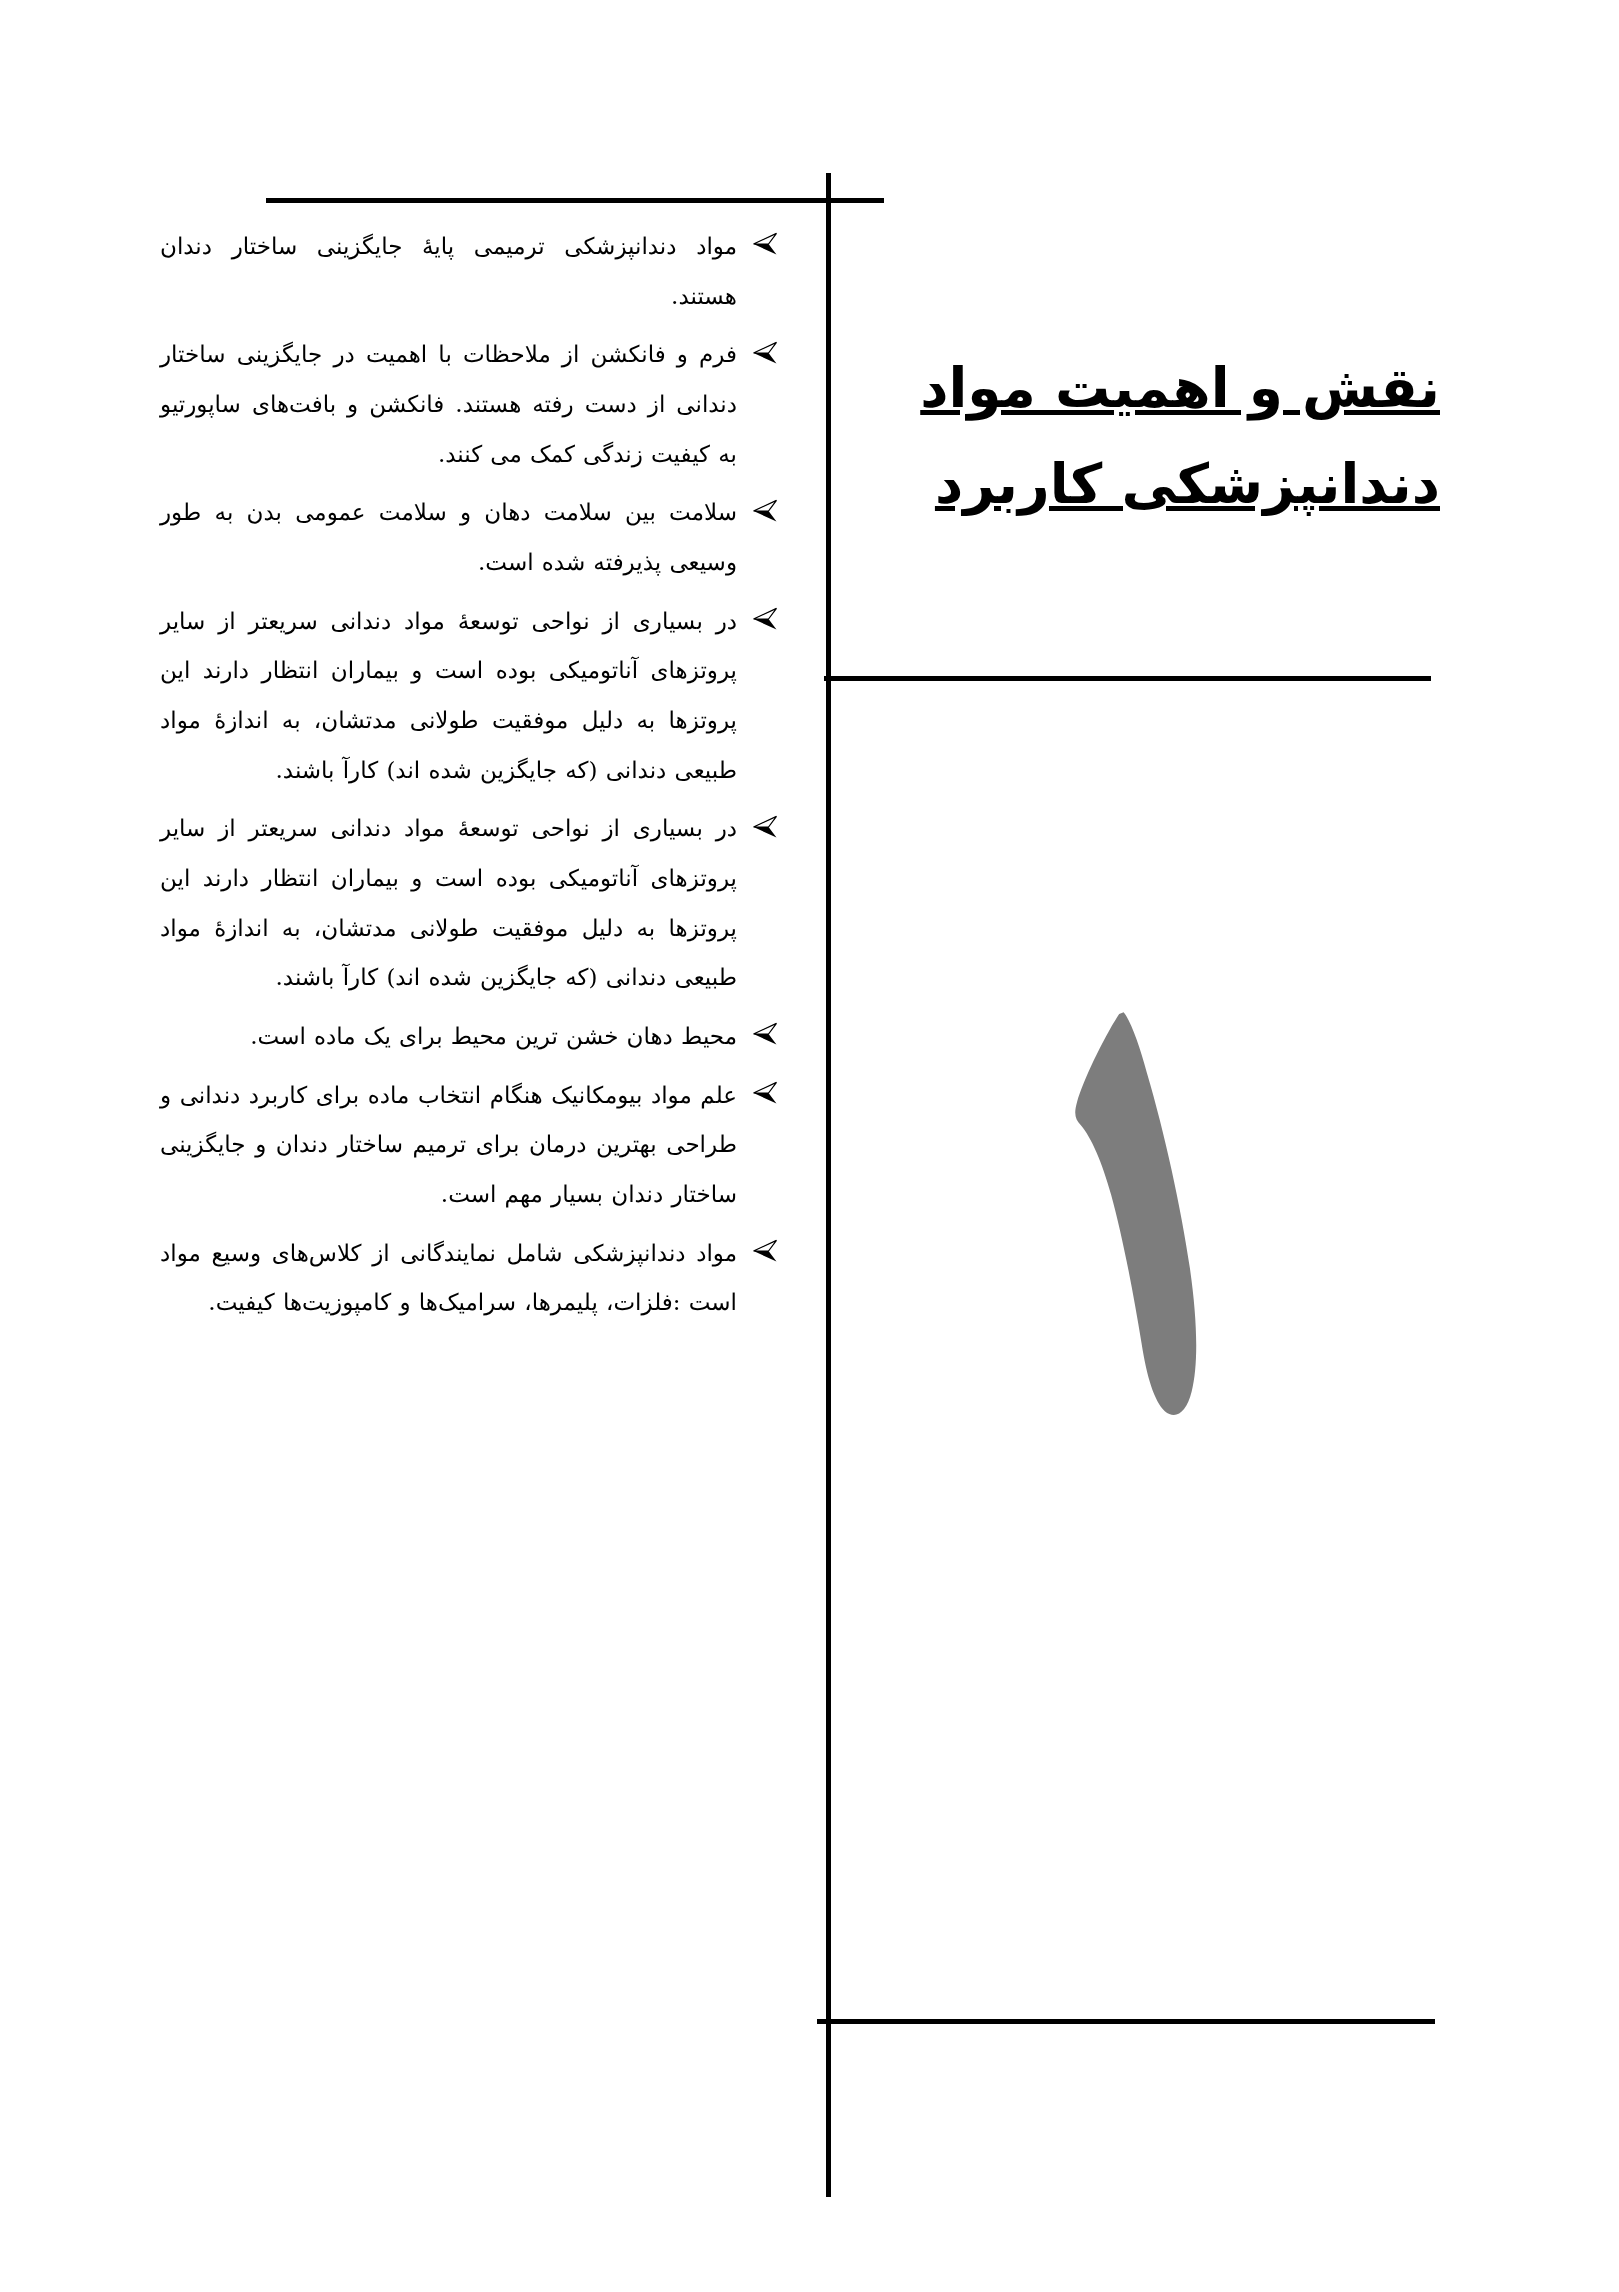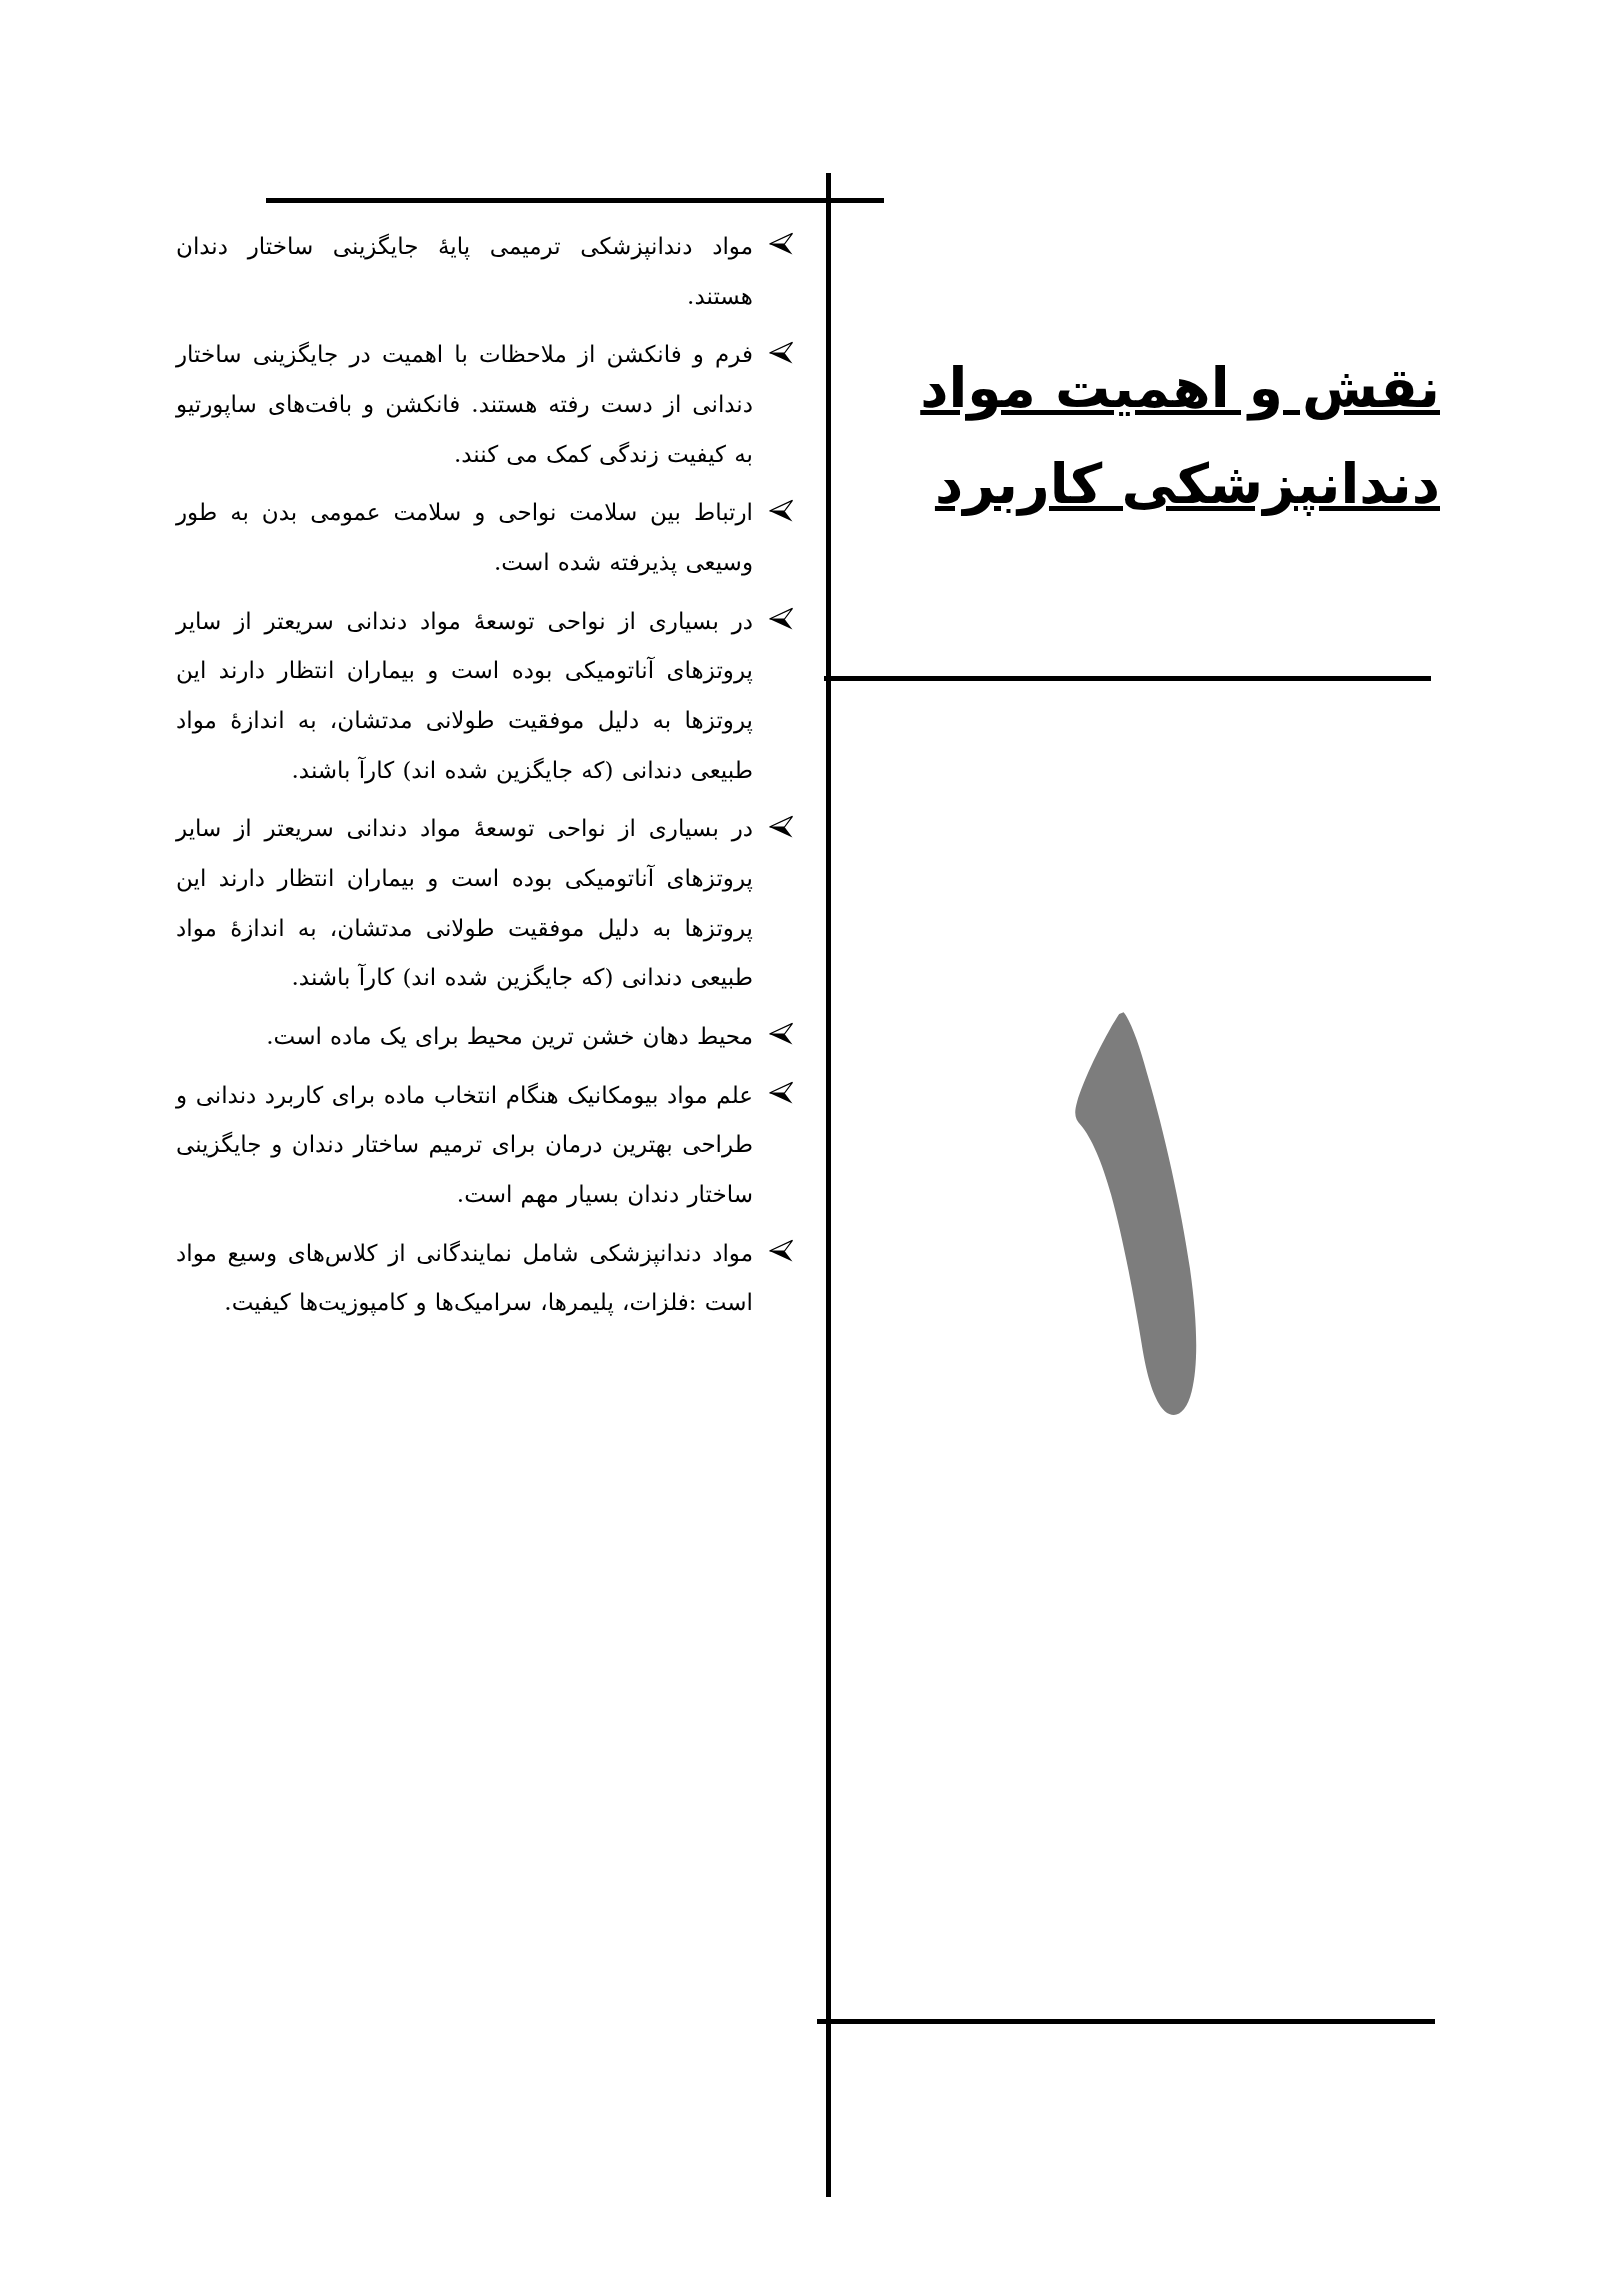--- a/index.html
+++ b/index.html
@@ -60,21 +60,21 @@
     position: absolute;
     left: 1061px;
     top: 1003px;
     width: 179px;
     height: 421px;
   }
 
   
   .content-column {
     position: absolute;
-    left: 176px;
+    left: 160px;
     top: 222px;
     width: 627px;
     direction: rtl;
     text-align: justify;
   }
   .bullet-item {
     display: block;
     position: relative;
     margin: 0 0 9px 0;
     padding: 0 50px 0 0;
@@ -154,21 +154,21 @@
       <span>فرم و فانکشن از ملاحظات با اهمیت در جایگزینی ساختار دندانی از دست رفته هستند. فانکشن و بافت‌های ساپورتیو به کیفیت زندگی کمک می کنند.</span>
     </p>
 
     <p class="bullet-item">
       <span class="bullet-marker">
         <svg viewBox="0 0 34 34" width="30" height="30" xmlns="http://www.w3.org/2000/svg" aria-hidden="true">
           <path d="M 30 5 L 4 17 L 30 29 L 21 17 Z" fill="#000000"></path>
           <path d="M 30 5 L 4 17 L 21 17 Z" fill="#ffffff" stroke="#000000" stroke-width="1.4"></path>
         </svg>
       </span>
-      <span>ارتباط بین سلامت نواحی و سلامت عمومی بدن به طور وسیعی پذیرفته شده است.</span>
+      <span>سلامت بین سلامت دهان و سلامت عمومی بدن به طور وسیعی پذیرفته شده است.</span>
     </p>
 
     <p class="bullet-item">
       <span class="bullet-marker">
         <svg viewBox="0 0 34 34" width="30" height="30" xmlns="http://www.w3.org/2000/svg" aria-hidden="true">
           <path d="M 30 5 L 4 17 L 30 29 L 21 17 Z" fill="#000000"></path>
           <path d="M 30 5 L 4 17 L 21 17 Z" fill="#ffffff" stroke="#000000" stroke-width="1.4"></path>
         </svg>
       </span>
       <span>در بسیاری از نواحی توسعۀ مواد دندانی سریعتر از سایر پروتزهای آناتومیکی بوده است و بیماران انتظار دارند این پروتزها به دلیل موفقیت طولانی مدتشان، به اندازۀ مواد طبیعی دندانی (که جایگزین شده اند) کارآ باشند.</span>

